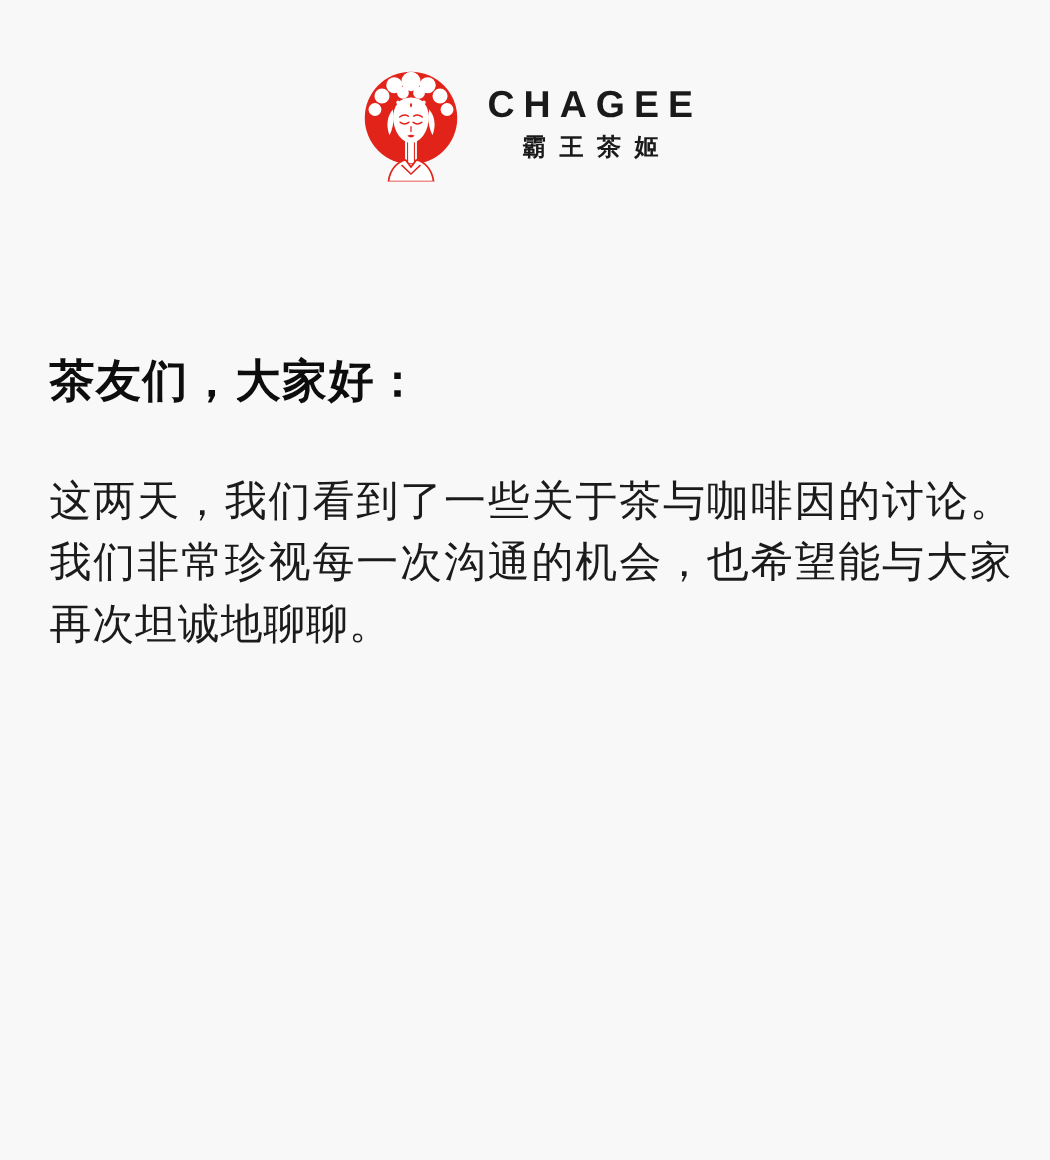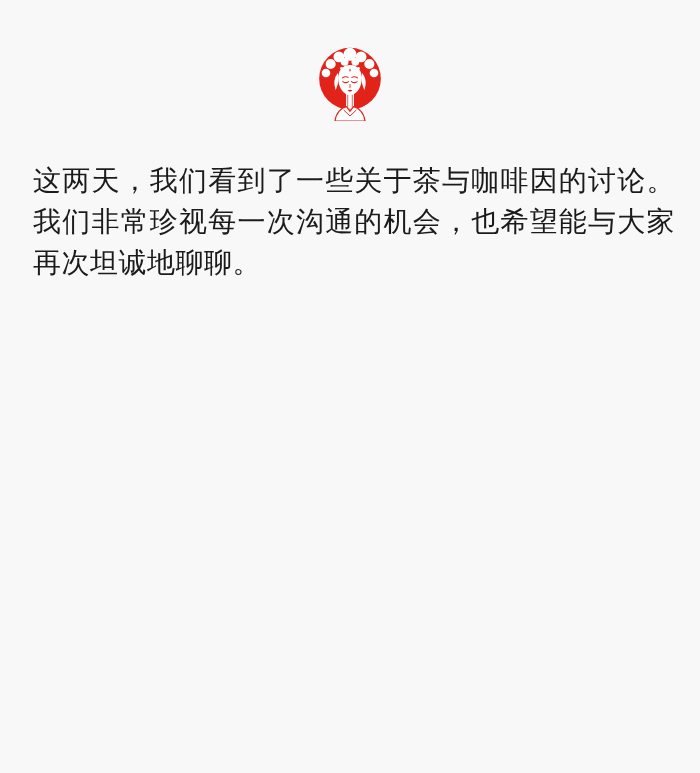--- a/index.html
+++ b/index.html
@@ -121,19 +121,24 @@
         <path d="M46.5,63.5 Q50,61.6 53.5,63.5 Q50,66.6 46.5,63.5 Z" fill="#e2231a"></path>
 
         <rect x="44.5" y="67" width="11" height="22" fill="#ffffff"></rect>
         <path d="M46.8,70 L46.8,88" stroke="#e2231a" stroke-width="1" stroke-linecap="round"></path>
         <path d="M53.2,70 L53.2,88" stroke="#e2231a" stroke-width="1" stroke-linecap="round"></path>
 
         <path d="M29,106 C30.5,94 38,87.5 45,86 L50,92.5 L55,86 C62,87.5 69.5,94 71,106 Z" fill="#ffffff" stroke="#e2231a" stroke-width="1.6"></path>
         <path d="M41.5,91 L50,99 L58.5,91" stroke="#e2231a" stroke-width="1.3" fill="none" stroke-linecap="round"></path>
       </svg>
     </div>
+    <div class="logo-text">
+      <div class="brand-en">CHAGEE</div>
+      <div class="brand-cn">霸王茶姬</div>
+    </div>
   </div>
 
   <div class="letter">
+    <div class="greeting">茶友们，大家好：</div>
     <p class="para para-1">这两天，我们看到了一些关于茶与咖啡因的讨论。我们非常珍视每一次沟通的机会，也希望能与大家再次坦诚地聊聊。</p>
   </div>
 
 </div>
 
 </body></html>

